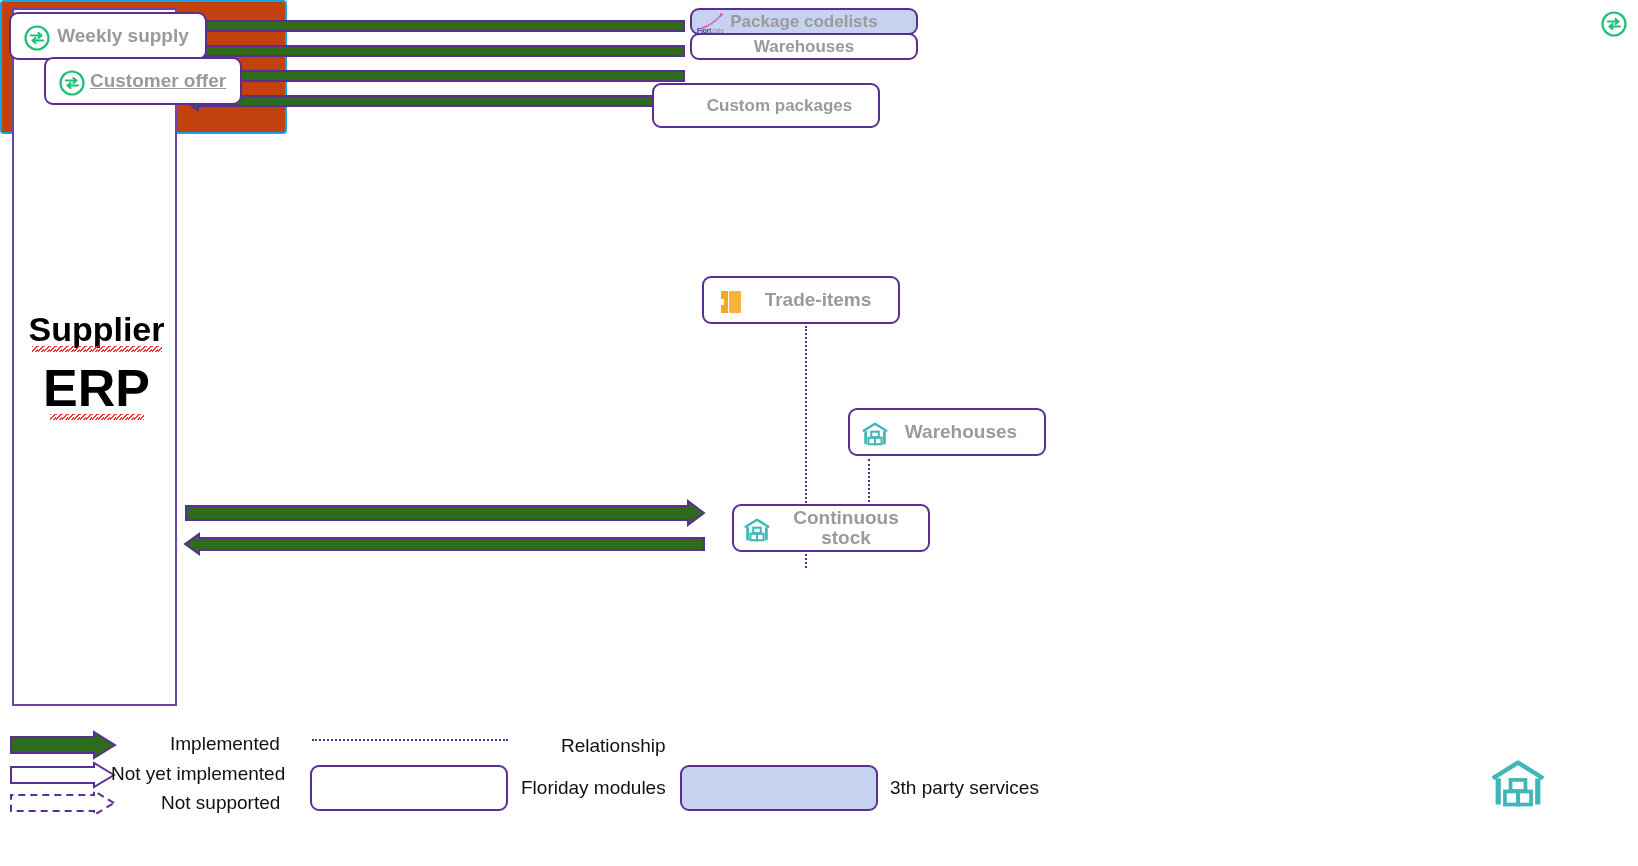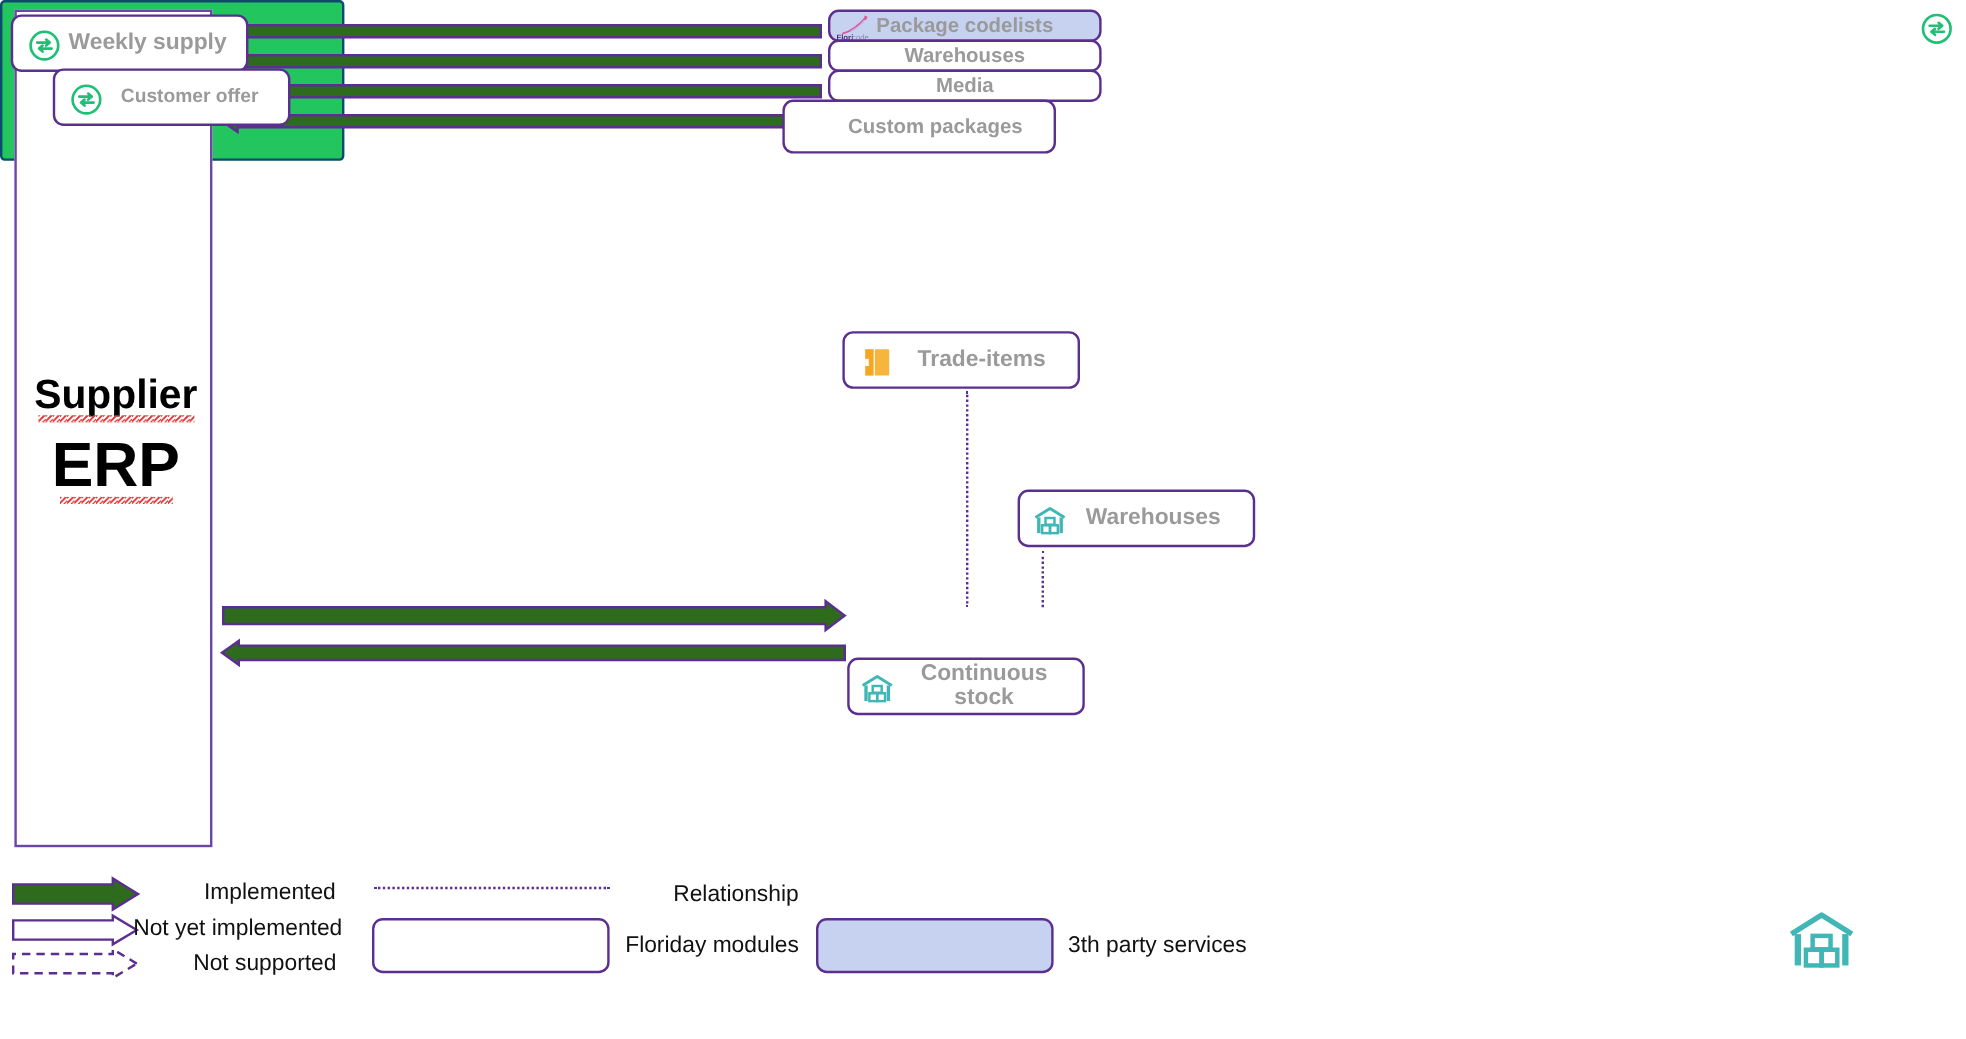--- a/index.html
+++ b/index.html
@@ -28,22 +28,22 @@
   .sq1{top:336px;left:18px;width:130px;}
   .sq2{top:404px;left:36px;width:94px;}
 
   
   .asvg{position:absolute;overflow:visible;}
 
   
   .vdot{position:absolute;width:0;border-left:2px dotted #5B2F8F;}
 
   
-  #group-continuous{left:665px;top:566px;width:283px;height:130px;border:2px solid #0c4a6e;
-                    border-radius:4px;background:#22c55e;display:block;}
+  #group-continuous{left:665px;top:566px;width:283px;height:130px;border:2px solid #0ea5e9;
+                    border-radius:4px;background:#c2410c;display:block;}
 
   
   .ico{flex:0 0 auto;display:inline-flex;align-items:center;justify-content:center;}
 
   
   .legend-text{position:absolute;color:#111;font-size:19px;white-space:nowrap;}
   #legend-floriday-swatch{left:310px;top:765px;width:198px;height:46px;border:2px solid #5B2F8F;
                           border-radius:9px;background:#fff;}
   #legend-3rd-swatch{left:680px;top:765px;width:198px;height:46px;border:2px solid #5B2F8F;
                      border-radius:9px;background:#C6D2F0;}
@@ -87,23 +87,20 @@
         <text x="14" y="21" font-family="Liberation Sans, sans-serif" font-size="6.5" fill="#8C86AE">code</text>
       </svg>
     </span>
     <span class="lbl" style="font-size:17px;text-align:center;">Package codelists</span>
   </div>
 
   <div class="box rbox" style="left:690px;top:33px;width:228px;height:27px;">
     <span class="lbl" style="font-size:17px;">Warehouses</span>
   </div>
 
-  <div class="box rbox" style="left:690px;top:58px;width:228px;height:27px;">
-    <span class="lbl" style="font-size:17px;">Media</span>
-  </div>
 
   <div class="box rbox" style="left:652px;top:83px;width:228px;height:45px;padding-left:27px;">
     <span class="lbl" style="font-size:17px;">Custom packages</span>
   </div>
 
   <div class="vdot" style="left:805px;top:326px;height:180px;"></div>
   <div class="vdot" style="left:868px;top:459px;height:47px;"></div>
   <div class="vdot" style="left:805px;top:550px;height:18px;"></div>
 
   <div class="box rbox" style="left:702px;top:276px;width:198px;height:48px;align-items:center;">
@@ -131,21 +128,21 @@
     <span class="lbl" style="font-size:19px;padding-left:28px;">Warehouses</span>
   </div>
 
   <svg class="asvg" style="left:185px;top:499px;" width="520" height="28">
     <polygon points="519,14 503,2 503,7 1,7 1,21 503,21 503,26" fill="#2E6B1C" stroke="#5B2F8F" stroke-width="2"></polygon>
   </svg>
   <svg class="asvg" style="left:185px;top:532px;" width="520" height="24">
     <polygon points="0,12 14,2 14,6 519,6 519,18 14,18 14,22" fill="#2E6B1C" stroke="#5B2F8F" stroke-width="2"></polygon>
   </svg>
 
-  <div class="box rbox" style="left:706px;top:504px;width:198px;height:48px;margin-top:44px;">
+  <div class="box rbox" style="left:732px;top:504px;width:198px;height:48px;">
     <span class="ico" style="position:absolute;left:8px;top:10px;width:30px;height:28px;">
       <svg width="30" height="28" viewBox="0 0 32 30">
         <path d="M3 12 L16 4 L29 12" fill="none" stroke="#41B6B6" stroke-width="2.6" stroke-linejoin="round"></path>
         <rect x="4.5" y="12" width="3" height="14" fill="#41B6B6"></rect>
         <rect x="24.5" y="12" width="3" height="14" fill="#41B6B6"></rect>
         <rect x="12" y="12.5" width="8" height="6" fill="none" stroke="#41B6B6" stroke-width="2.2"></rect>
         <rect x="9" y="19" width="7" height="7" fill="none" stroke="#41B6B6" stroke-width="2.2"></rect>
         <rect x="16" y="19" width="7" height="7" fill="none" stroke="#41B6B6" stroke-width="2.2"></rect>
       </svg>
     </span>
@@ -173,21 +170,21 @@
     </div>
 
     <div class="box rbox" style="left:44px;top:57px;width:198px;height:48px;">
       <span class="ico" style="position:absolute;left:12px;top:10px;width:28px;height:28px;">
         <svg width="28" height="28" viewBox="0 0 28 28">
           <circle cx="14" cy="14" r="11.5" fill="none" stroke="#1FBF75" stroke-width="2.2"></circle>
           <path d="M8 11.5 H18 M15.5 9 L18.5 11.5 L15.5 14" fill="none" stroke="#1FBF75" stroke-width="2.2" stroke-linejoin="round" stroke-linecap="round"></path>
           <path d="M20 16.5 H10 M12.5 14 L9.5 16.5 L12.5 19" fill="none" stroke="#1FBF75" stroke-width="2.2" stroke-linejoin="round" stroke-linecap="round"></path>
         </svg>
       </span>
-      <span class="lbl" style="font-size:16px;padding-left:30px;width:150px;">Customer offer</span>
+      <span class="lbl" style="font-size:19px;padding-left:30px;width:150px;text-decoration:underline;">Customer offer</span>
     </div>
   </div>
 
   <svg class="asvg" style="left:10px;top:731px;" width="106" height="28">
     <polygon points="105,14 84,1 84,6 1,6 1,22 84,22 84,27" fill="#2E6B1C" stroke="#5B2F8F" stroke-width="2"></polygon>
   </svg>
   <span class="legend-text" style="left:170px;top:733px;">Implemented</span>
 
   <svg class="asvg" style="left:10px;top:762px;" width="106" height="26">
     <polygon points="104,13 84,1 84,5 1,5 1,21 84,21 84,25" fill="#FFFFFF" stroke="#5B2F8F" stroke-width="2"></polygon>

